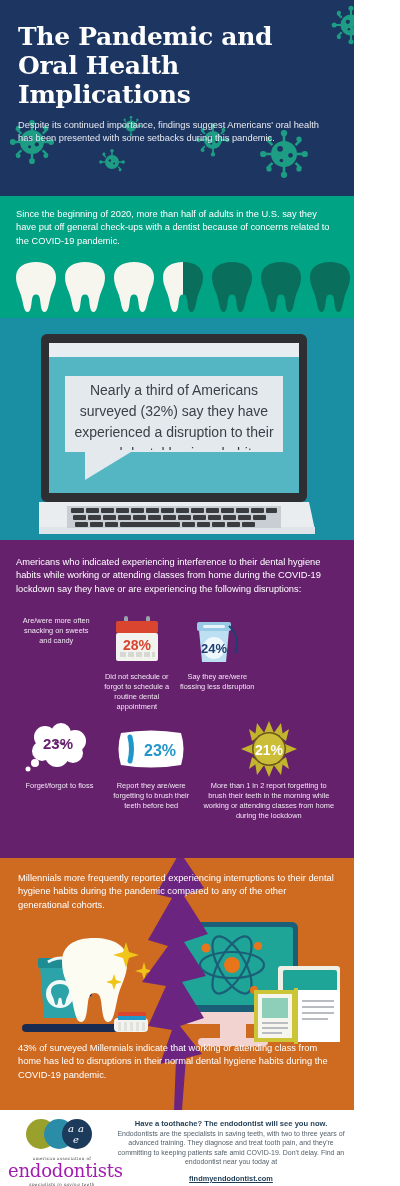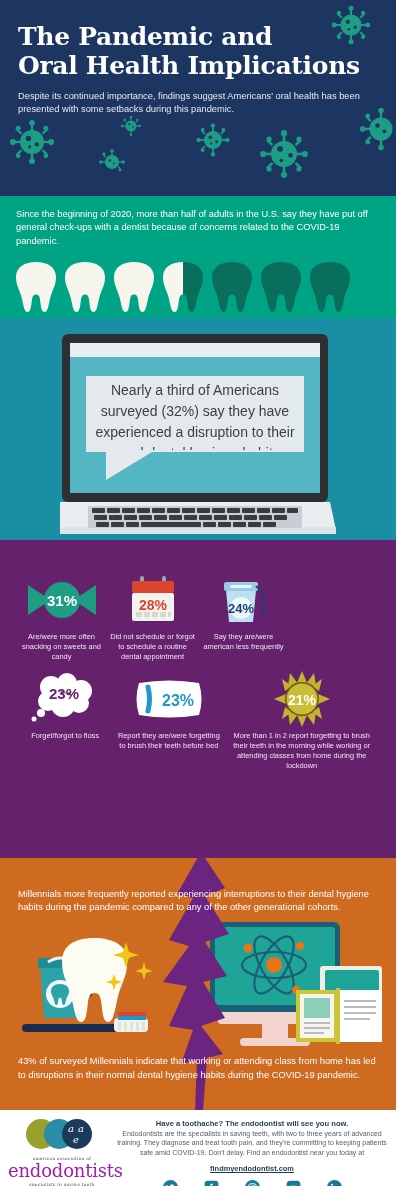--- a/index.html
+++ b/index.html
@@ -3,21 +3,21 @@
 <meta charset="utf-8">
 <style>
   * { box-sizing: border-box; margin: 0; padding: 0; }
   html, body {
     width: 400px;
     background: #ffffff;
     font-family: "Liberation Sans", sans-serif;
   }
   .page {
     position: relative;
-    width: 396px;
+    width: 354px;
     height: 1186px;
     overflow: hidden;
     background: #ffffff;
   }
 
   
   .hero {
     position: relative;
     background: #1d3661;
     padding: 22px 18px 0 18px;
@@ -130,21 +130,20 @@
     height: 252px;
     overflow: hidden;
   }
   .orange-top {
     position: relative;
     z-index: 4;
     padding: 14px 18px 0 18px;
     color: #ffffff;
     font-size: 9.3px;
     line-height: 1.45;
-    margin-top: 16px;
   }
   .orange-bottom {
     position: absolute;
     z-index: 4;
     left: 18px;
     right: 18px;
     bottom: 28px;
     color: #ffffff;
     font-size: 9.3px;
     line-height: 1.45;
@@ -495,32 +494,25 @@
         <rect x="203" y="188" width="13" height="5" rx="1"></rect>
       </g>
 
       <foreignObject x="32" y="46" width="206" height="70">
         <div xmlns="http://www.w3.org/1999/xhtml" style="font-family:'Liberation Sans',sans-serif;font-size:14px;line-height:1.5;color:#3b3f47;text-align:center;">Nearly a third of Americans surveyed (32%) say they have experienced a disruption to their usual dental hygiene habits working or attending virtual classes from home during the COVID-19 lockdown.</div>
       </foreignObject>
     </svg>
   </section>
 
   <section class="purple">
+    <p class="purple-intro">Americans who indicated experiencing interference to their dental hygiene habits while working or attending classes from home during the COVID-19 lockdown say they have or are experiencing the following disruptions:</p>
 
     <div class="stat-grid-4">
 
       <div class="stat stat-4">
-        <div class="stat-icon">
-          <svg width="76" height="46" viewBox="0 0 76 46">
-            <path d="M4 8 L22 20 L22 26 L4 38 Z" fill="#1d9e84"></path>
-            <path d="M72 8 L54 20 L54 26 L72 38 Z" fill="#1d9e84"></path>
-            <circle cx="38" cy="23" r="18" fill="#1d9e84"></circle>
-            <text x="38" y="29" text-anchor="middle" fill="#ffffff" font-family="Liberation Sans, sans-serif" font-size="15" font-weight="bold">31%</text>
-          </svg>
-        </div>
         <div class="stat-label">Are/were more often snacking on sweets and candy</div>
       </div>
 
       <div class="stat stat-4">
         <div class="stat-icon">
           <svg width="52" height="50" viewBox="0 0 52 50">
             <rect x="13" y="1" width="4" height="10" rx="2" fill="#9aa3ab"></rect>
             <rect x="35" y="1" width="4" height="10" rx="2" fill="#9aa3ab"></rect>
             <rect x="5" y="6" width="42" height="12" rx="2" fill="#d9452f"></rect>
             <rect x="5" y="18" width="42" height="28" rx="2" fill="#f2f2ee"></rect>
@@ -542,21 +534,21 @@
         <div class="stat-icon">
           <svg width="56" height="52" viewBox="0 0 56 52">
             <path d="M10 16 h30 l-3 32 h-24 Z" fill="#bcdff2"></path>
             <rect x="8" y="8" width="34" height="9" rx="2" fill="#9acbe6"></rect>
             <rect x="14" y="11" width="22" height="3" rx="1.5" fill="#e8f4fb"></rect>
             <circle cx="25" cy="34" r="11" fill="#eef7fc"></circle>
             <path d="M40 12 q12 10 6 28" stroke="#1e3f73" stroke-width="2" fill="none"></path>
             <text x="25" y="39" text-anchor="middle" fill="#1e3f73" font-family="Liberation Sans, sans-serif" font-size="13" font-weight="bold">24%</text>
           </svg>
         </div>
-        <div class="stat-label">Say they are/were american less frequently</div>
+        <div class="stat-label">Say they are/were flossing less disruption</div>
       </div>
     </div>
 
     <div class="stat-grid-3">
 
       <div class="stat stat-3a">
         <div class="stat-icon">
           <svg width="80" height="56" viewBox="0 0 80 56">
             <g fill="#ffffff">
               <circle cx="26" cy="16" r="11"></circle>

